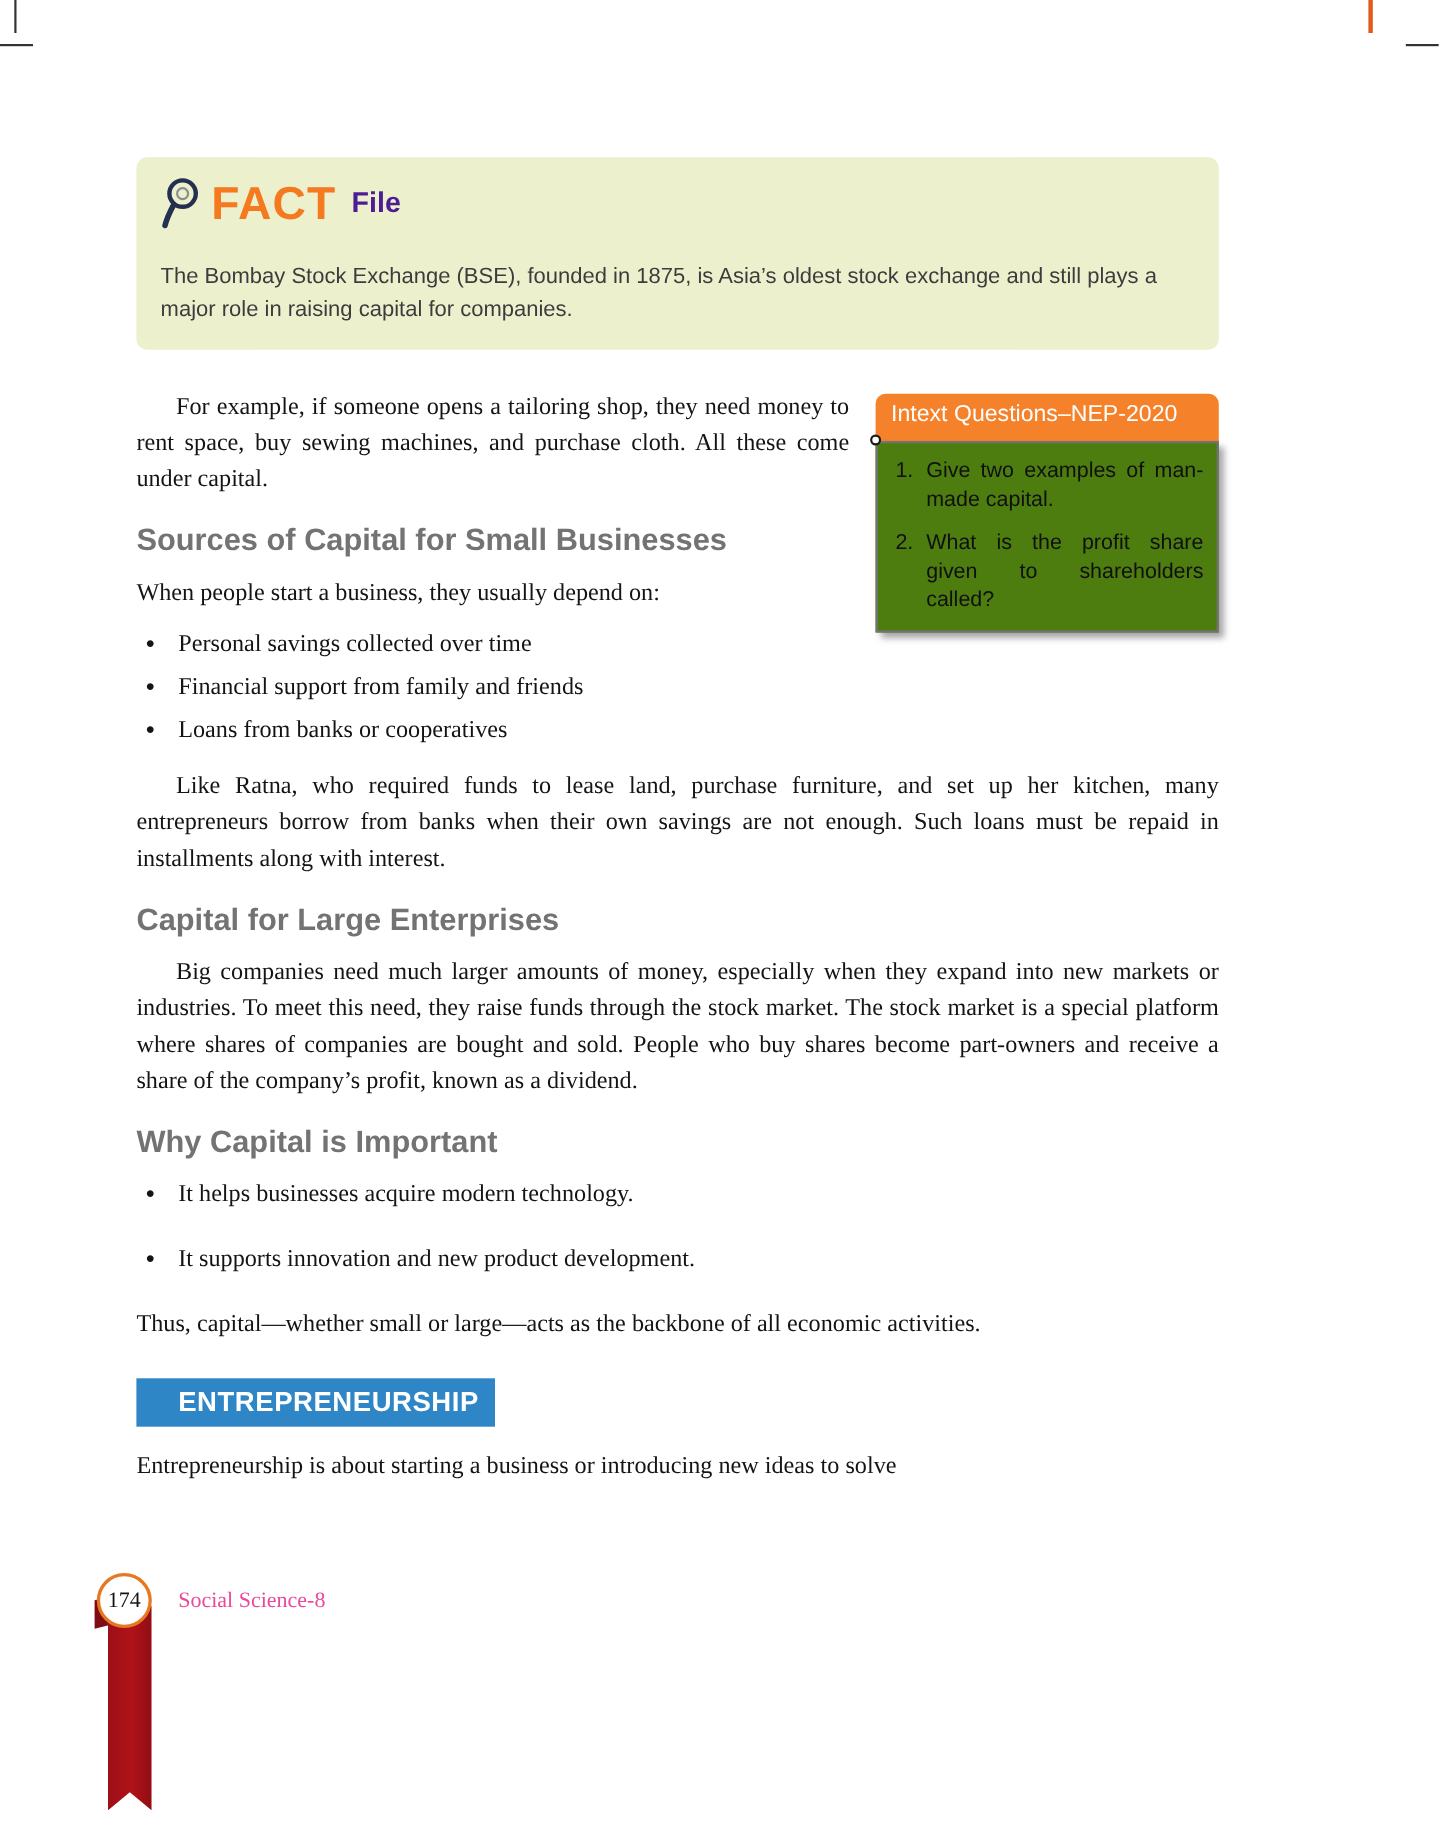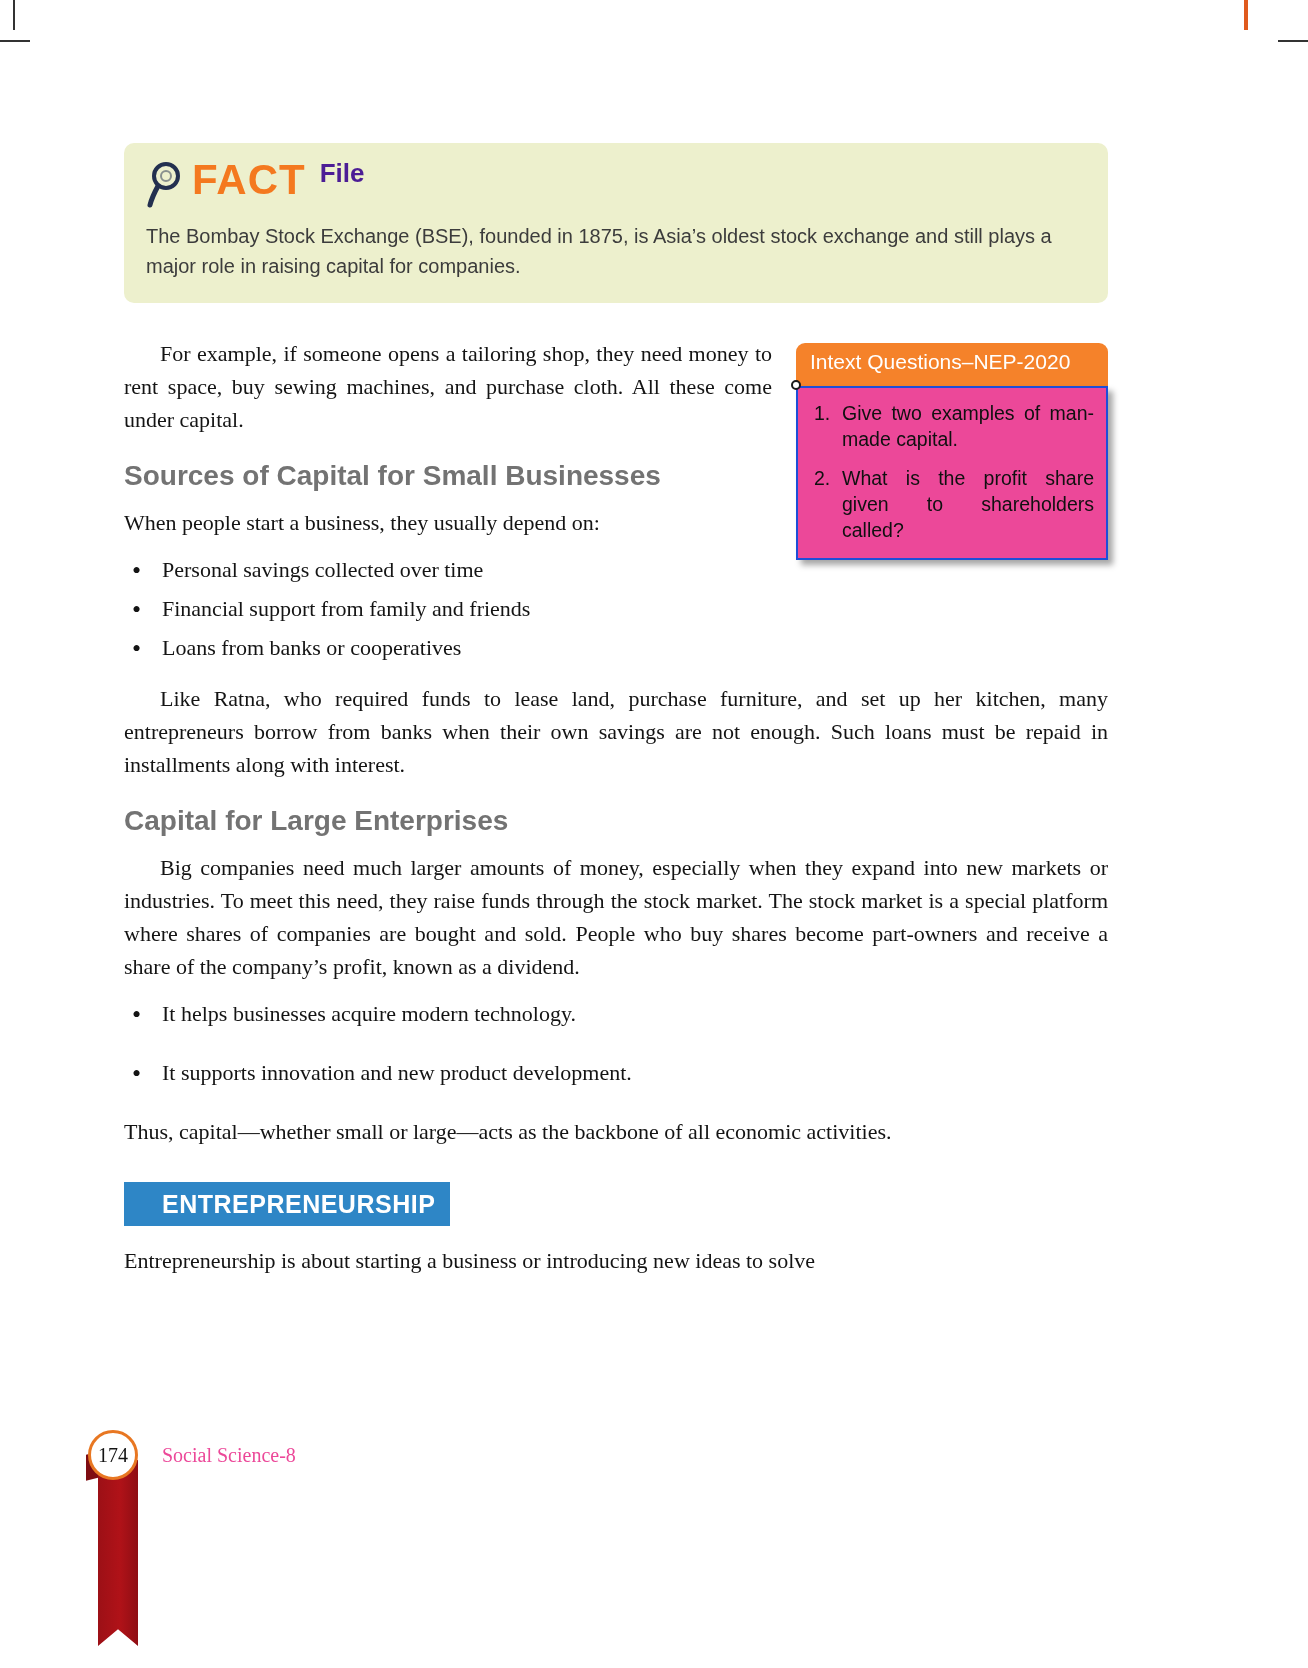--- a/index.html
+++ b/index.html
@@ -26,21 +26,21 @@
     width: 984px;
   }
 
   
   .fact-box {
     background: #edf0cd;
     border-radius: 10px;
     padding: 16px 22px 22px 18px;
     margin-bottom: 34px;
   }
-  .fact-title-row { display: flex; align-items: flex-start; gap: 4px; margin-bottom: 10px; }
+  .fact-title-row { display: flex; align-items: center; gap: 4px; margin-bottom: 25px; }
   .fact-icon { width: 46px; height: 52px; flex: 0 0 auto; }
   .fact-main {
     font-family: "Liberation Sans", sans-serif;
     font-weight: 800; font-size: 42px; line-height: 1;
     color: #f4791f; letter-spacing: 1px;
   }
   .fact-sub {
     font-family: "Liberation Sans", sans-serif;
     font-weight: 700; font-size: 26px; line-height: 1.15;
     color: #4c1d95; margin-left: 10px;
@@ -60,22 +60,22 @@
   }
   .intext-header {
     background: #f5822a;
     color: #ffffff;
     font-size: 21px;
     padding: 7px 14px 12px 14px;
     border-radius: 9px 9px 0 0;
   }
   .intext-body {
     position: relative;
-    background: #ec4899;
-    border: 2px solid #1d4ed8;
+    background: #4d7c0f;
+    border: 2px solid #737373;
     box-shadow: 5px 5px 6px rgba(0,0,0,0.35);
     padding: 12px 12px 12px 14px;
   }
   .intext-dot {
     position: absolute;
     left: -7px; top: -8px;
     width: 10px; height: 10px;
     background: #ffffff;
     border: 2px solid #1a1a1a;
     border-radius: 50%;
@@ -231,20 +231,21 @@
     <li>Financial support from family and friends</li>
     <li>Loans from banks or cooperatives</li>
   </ul>
 
   <p class="body-p indent">Like Ratna, who required funds to lease land, purchase furniture, and set up her kitchen, many entrepreneurs borrow from banks when their own savings are not enough. Such loans must be repaid in installments along with interest.</p>
 
   <h2 class="orange">Capital for Large Enterprises</h2>
 
   <p class="body-p indent">Big companies need much larger amounts of money, especially when they expand into new markets or industries. To meet this need, they raise funds through the stock market. The stock market is a special platform where shares of companies are bought and sold. People who buy shares become part-owners and receive a share of the company’s profit, known as a dividend.</p>
 
+  <h2 class="orange">Why Capital is Important</h2>
 
   <ul class="bullets spread">
     <li>It helps businesses acquire modern technology.</li>
     <li>It supports innovation and new product development.</li>
   </ul>
 
   <p class="body-p">Thus, capital—whether small or large—acts as the backbone of all economic activities.</p>
 
   <div class="banner">
     <span class="banner-label">ENTREPRENEURSHIP</span>

